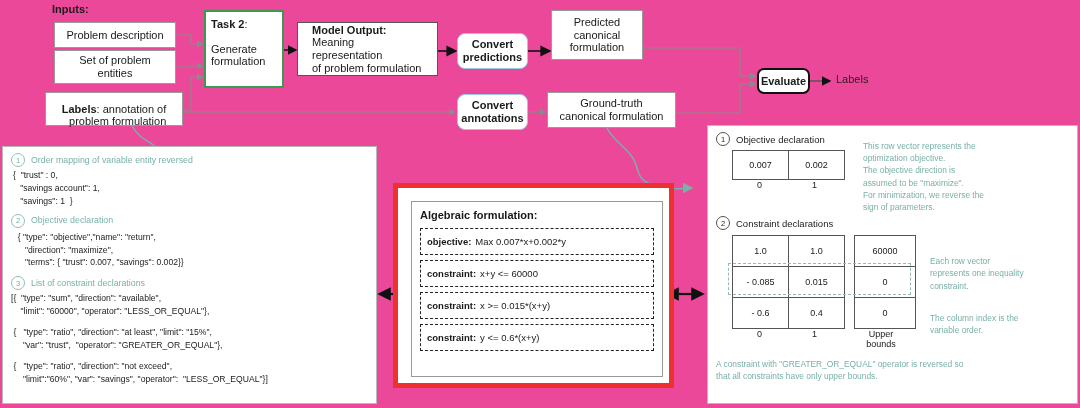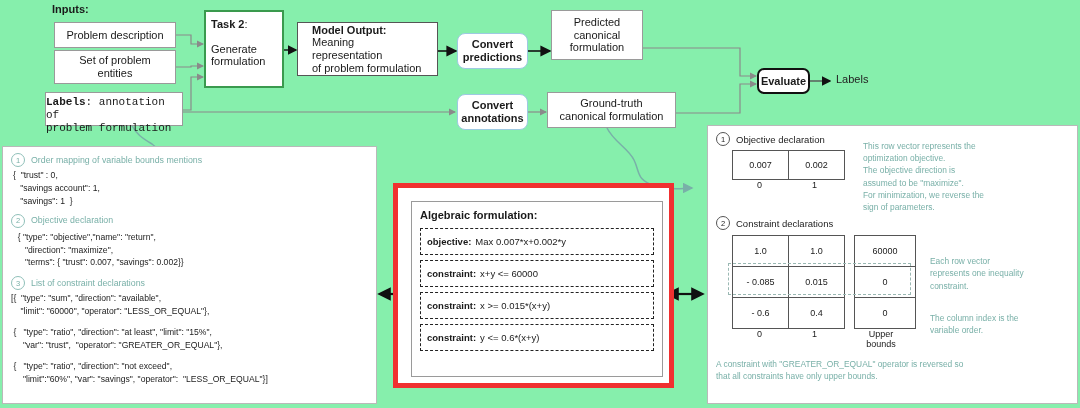--- a/index.html
+++ b/index.html
@@ -1,17 +1,17 @@
 <!DOCTYPE html>
 <html><head>
 <meta charset="utf-8">
 <style>
   html,body{margin:0;padding:0;background:#ffffff;}
   body{width:1080px;height:408px;font-family:"Liberation Sans",sans-serif;color:#1a1a1a;}
-  #stage{position:relative;width:1080px;height:408px;overflow:hidden;background:#86efac;}
+  #stage{position:relative;width:1080px;height:408px;overflow:hidden;background:#ec4899;}
   .abs{position:absolute;box-sizing:border-box;}
   .box{border:1px solid #9a9a9a;background:#fff;display:flex;align-items:center;justify-content:center;text-align:center;line-height:1.15;}
   .box-dark{border:1px solid #555;}
   .green{border:2px solid #3a9a4e;}
   .blue-round{border:1.5px solid #9ec9e2;border-radius:8px;background:#fff;}
   .eval{border:2.5px solid #111;border-radius:7px;background:#fff;font-weight:bold;}
   .lbl{font-size:11px;}
   .bold{font-weight:bold;}
   .panel{border:1px solid #b9b9b9;background:#fff;}
   .tealtxt{color:#79b0a8;font-size:8.4px;line-height:1.45;}
@@ -88,21 +88,21 @@
   <div class="abs box lbl" style="left:54px;top:22px;width:122px;height:26px;">
     <span>Problem description</span>
   </div>
 
   <div class="abs box lbl" style="left:54px;top:50px;width:122px;height:34px;white-space:pre-line;">
     <span>Set of problem
 entities</span>
   </div>
 
   <div class="abs box lbl" style="left:45px;top:92px;width:138px;height:34px;flex-direction:column;">
-    <div style="white-space:pre-line;text-align:left;font-family:Liberation Mono, monospace;">
+    <div style="white-space:pre-line;text-align:right;">
       <span class="bold">Labels</span><span>: annotation of
 problem formulation</span>
     </div>
   </div>
 
   <div class="abs box green" style="left:204px;top:10px;width:80px;height:78px;flex-direction:column;align-items:flex-start;justify-content:flex-start;padding:6px 5px;">
     <div style="font-size:11px;"><span class="bold">Task 2</span><span>:</span></div>
     <div class="lbl" style="white-space:pre-line;margin-top:12px;text-align:left;">Generate
 formulation</div>
   </div>
@@ -137,21 +137,21 @@
   <div class="abs eval lbl" style="left:757px;top:68px;width:53px;height:26px;display:flex;align-items:center;justify-content:center;">
     <span>Evaluate</span>
   </div>
 
   <div class="abs scorelbl" style="left:836px;top:73px;">Labels</div>
 
   <div class="abs panel" style="left:2px;top:146px;width:375px;height:258px;padding:6px 8px;box-sizing:border-box;">
 
     <div style="display:flex;align-items:center;gap:6px;">
       <span class="circnum">1</span>
-      <span class="tealtxt" style="font-size:8.8px;">Order mapping of variable bounds mentions</span>
+      <span class="tealtxt" style="font-size:8.8px;">Order mapping of variable entity reversed</span>
     </div>
     <div class="mono-ish" style="margin:2px 0 6px 2px;">{  "trust" : 0,
    "savings account": 1,
    "savings": 1  }</div>
 
     <div style="display:flex;align-items:center;gap:6px;">
       <span class="circnum">2</span>
       <span class="tealtxt" style="font-size:8.8px;">Objective declaration</span>
     </div>
     <div class="mono-ish" style="margin:3px 0 7px 2px;">  { "type": "objective","name": "return",

